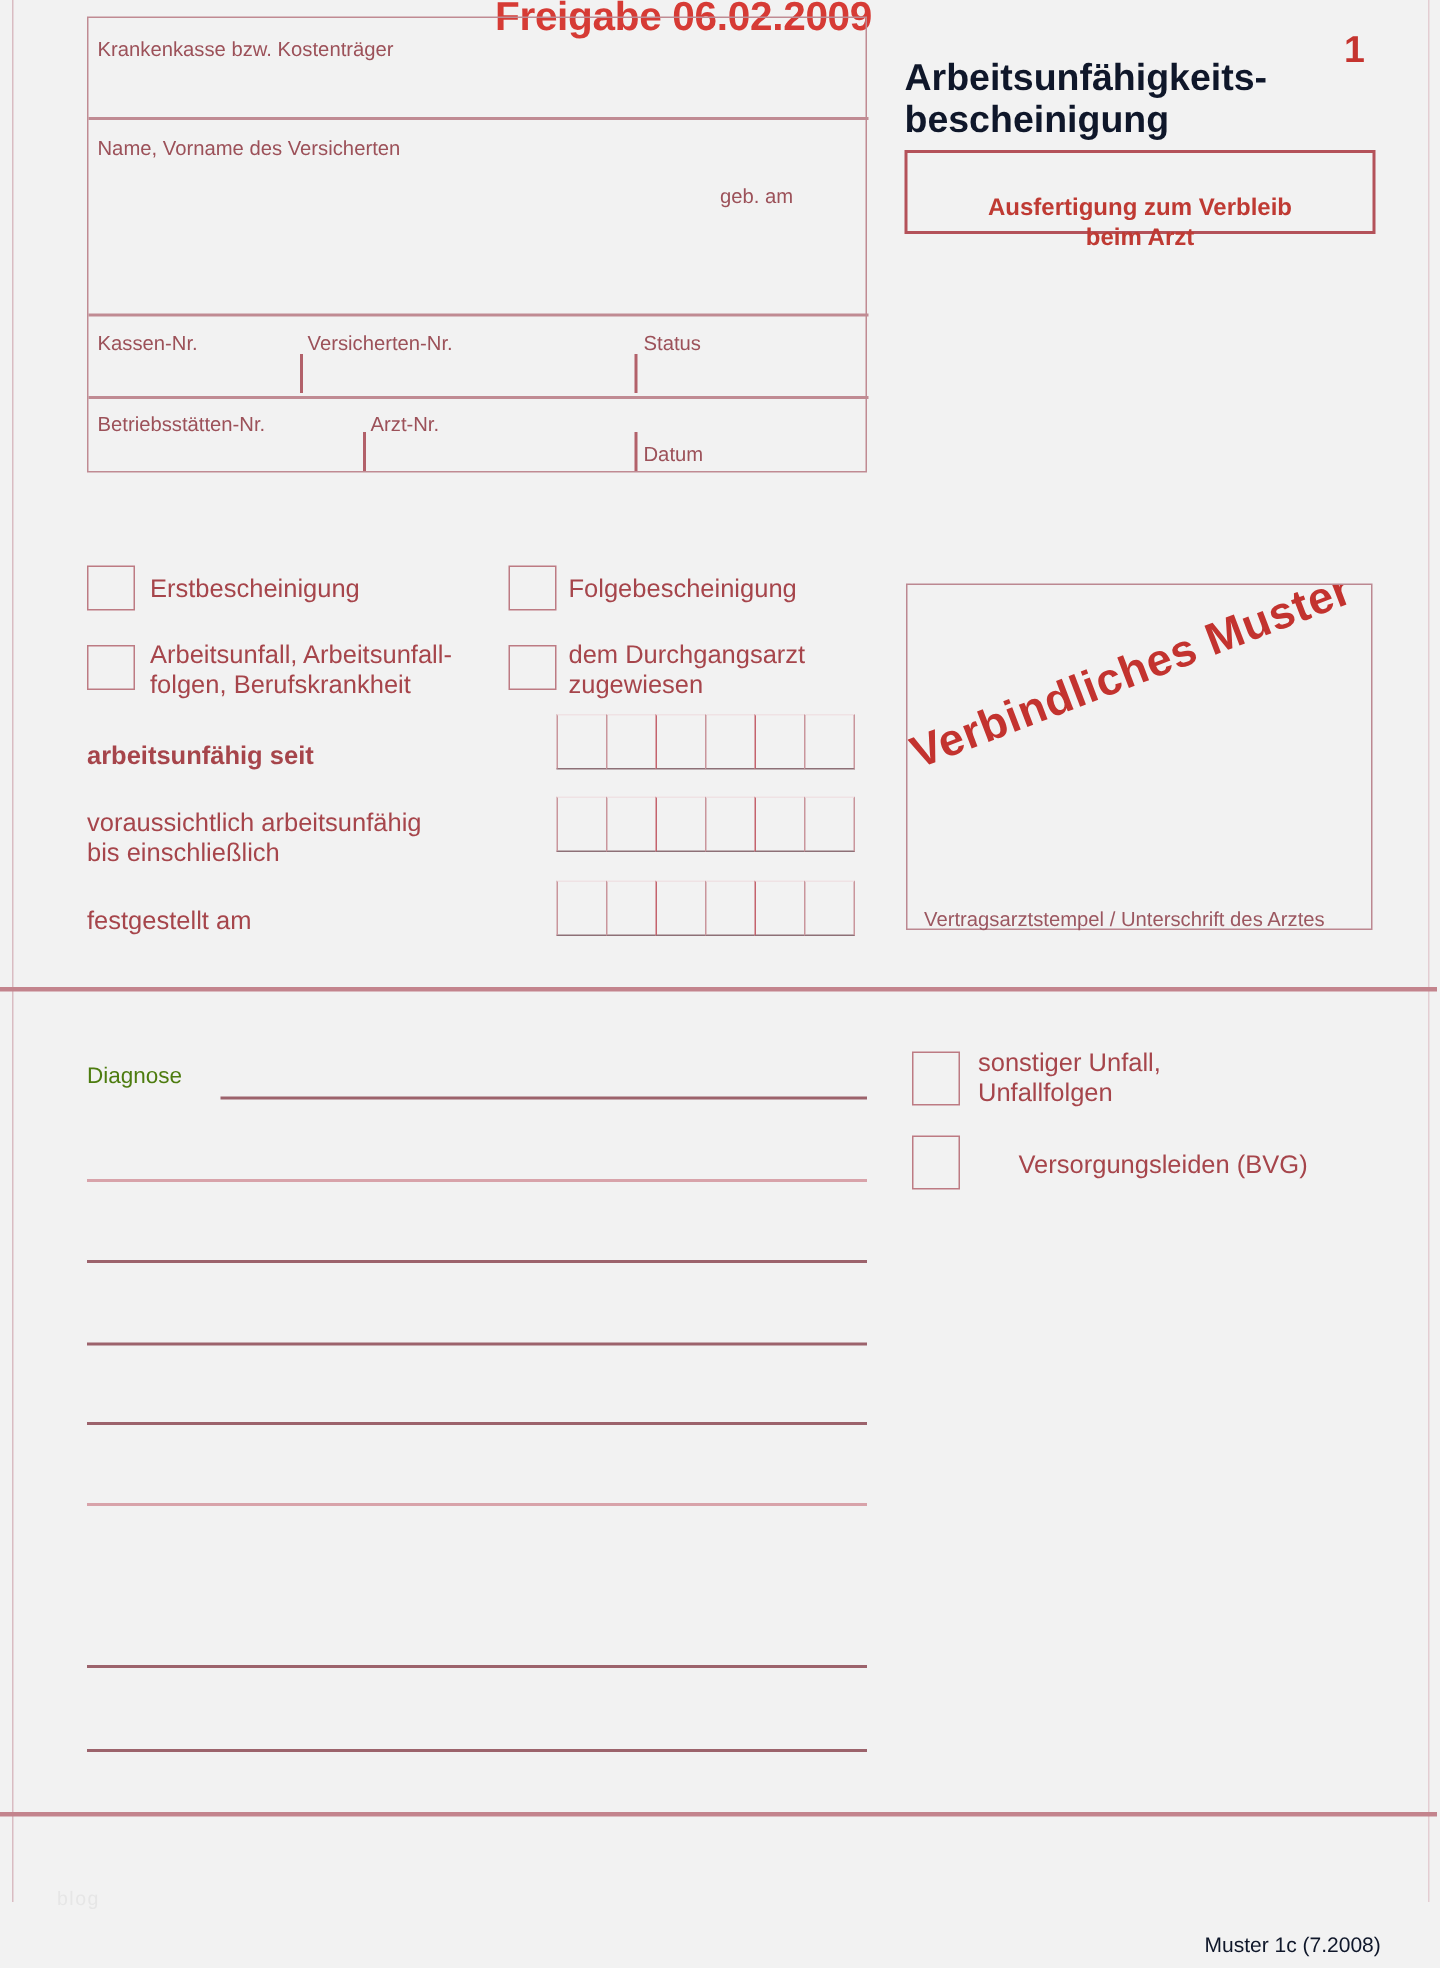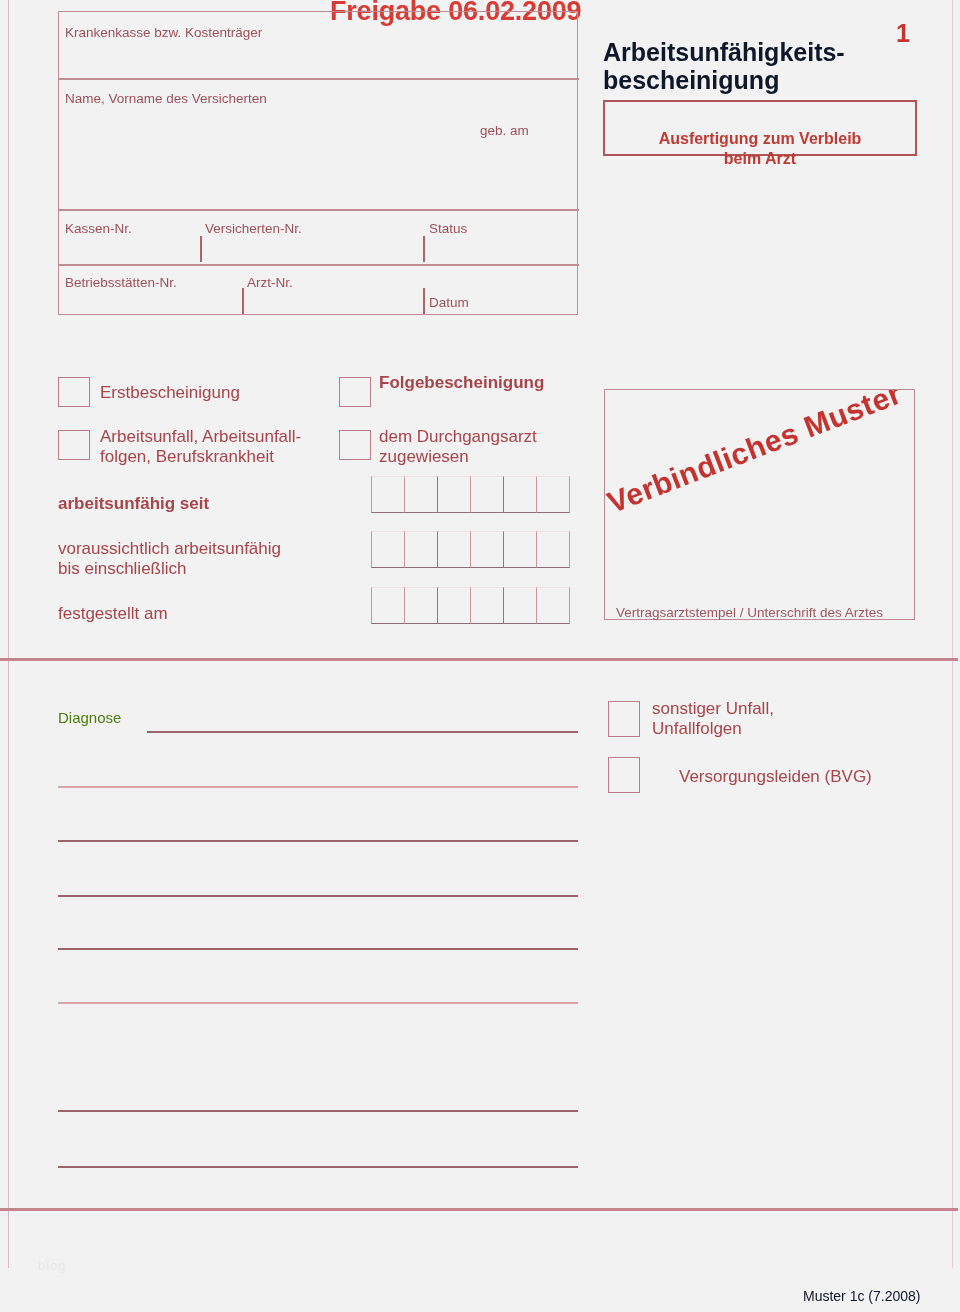--- a/index.html
+++ b/index.html
@@ -178,21 +178,21 @@
   <div class="cbox" style="left:58px;top:377px;"></div>
   <div class="cb-label" style="left:100px;top:383px;">Erstbescheinigung</div>
 
   <div class="cbox" style="left:58px;top:430px;"></div>
   <div class="cb-label" style="left:100px;top:427px;">
     <div>Arbeitsunfall, Arbeitsunfall-</div>
     <div>folgen, Berufskrankheit</div>
   </div>
 
   <div class="cbox" style="left:339px;top:377px;"></div>
-  <div class="cb-label" style="left:379px;top:373px;font-weight:bold;">Folgebescheinigung</div>
+  <div class="cb-label" style="left:379px;top:383px;">Folgebescheinigung</div>
 
   <div class="cbox" style="left:339px;top:430px;"></div>
   <div class="cb-label" style="left:379px;top:427px;">
     <div>dem Durchgangsarzt</div>
     <div>zugewiesen</div>
   </div>
 
   <div class="field-label" style="left:58px;top:494px;font-weight:bold;">arbeitsunfähig seit</div>
   <div class="datebox" style="left:371px;top:476px;">
     <div class="cell"></div>

